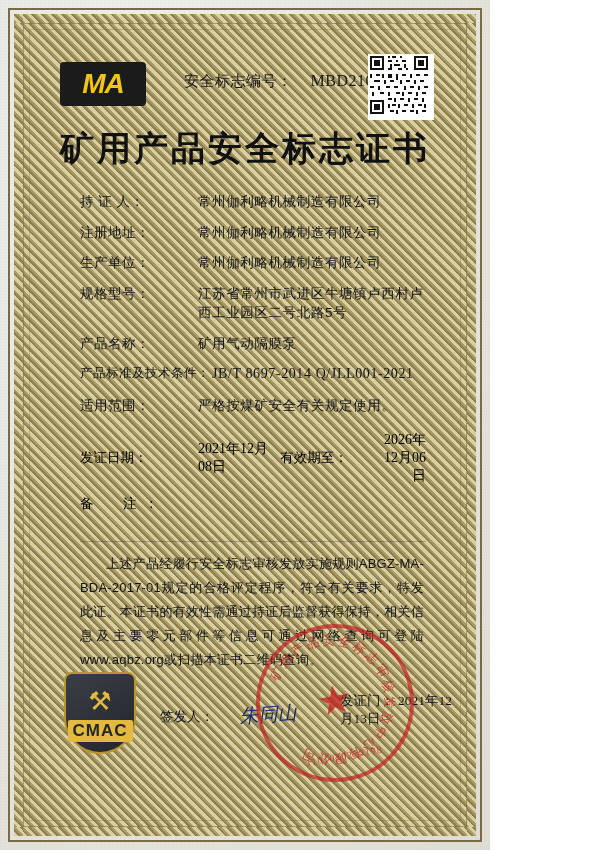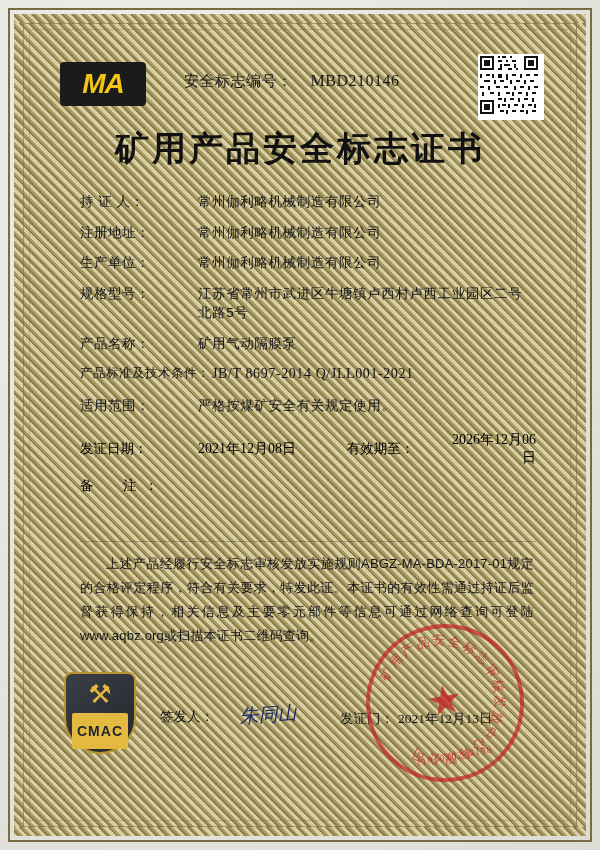--- a/index.html
+++ b/index.html
@@ -4,21 +4,21 @@
 <style>
   html,body{margin:0;padding:0;}
   body{
     width:600px;height:850px;
     font-family:"Liberation Sans", sans-serif;
     background:#ffffff;
     overflow:hidden;
   }
   .cert{
     position:relative;
-    width:600px;height:850px;
+    width:490px;height:850px;
     box-sizing:border-box;
     background:
       radial-gradient(ellipse at 30% 20%, #f2f2ee 0%, #e8e8e2 45%, #dedeD6 100%);
     overflow:hidden;
   }
   
   .texture{
     position:absolute;inset:0;
     background-image:
       repeating-linear-gradient(0deg, rgba(0,0,0,0.012) 0px, rgba(0,0,0,0.012) 1px, transparent 1px, transparent 3px),
@@ -169,22 +169,22 @@
     width:72px;height:82px;
     background:linear-gradient(145deg,#3a3f46,#23262b);
     border-radius:8px 8px 36px 36px;
     border:2px solid #b9952f;
     box-sizing:border-box;
     display:flex;flex-direction:column;align-items:center;justify-content:center;
     color:#e3b93f;
   }
   .cmac-shield .pick{font-size:26px;line-height:1;margin-top:4px;}
   .cmac-shield .tag{
-    margin-top:6px;font-size:14px;font-weight:bold;letter-spacing:1px;
-    background:#e3b93f;color:#23262b;padding:10px 5px;border-radius:2px;
+    margin-top:6px;font-size:17px;font-weight:bold;letter-spacing:1px;
+    background:#e3b93f;color:#23262b;padding:1px 5px;border-radius:2px;
   }
 
   .signline{
     position:absolute;left:126px;bottom:88px;
     font-size:13.5px;color:#15161a;
   }
   .signline .sig{
     display:inline-block;width:108px;
     font-family:"Liberation Serif", serif;
     font-style:italic;

